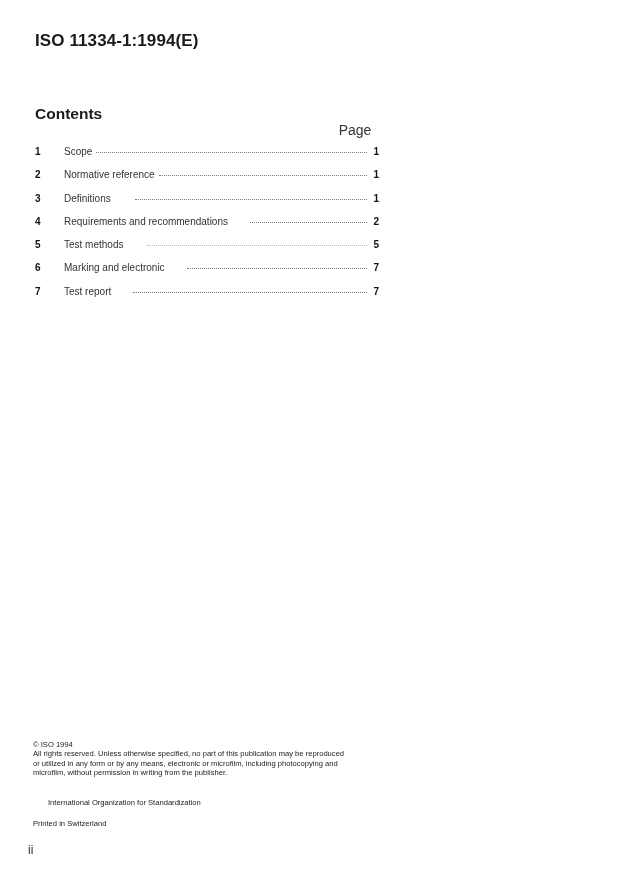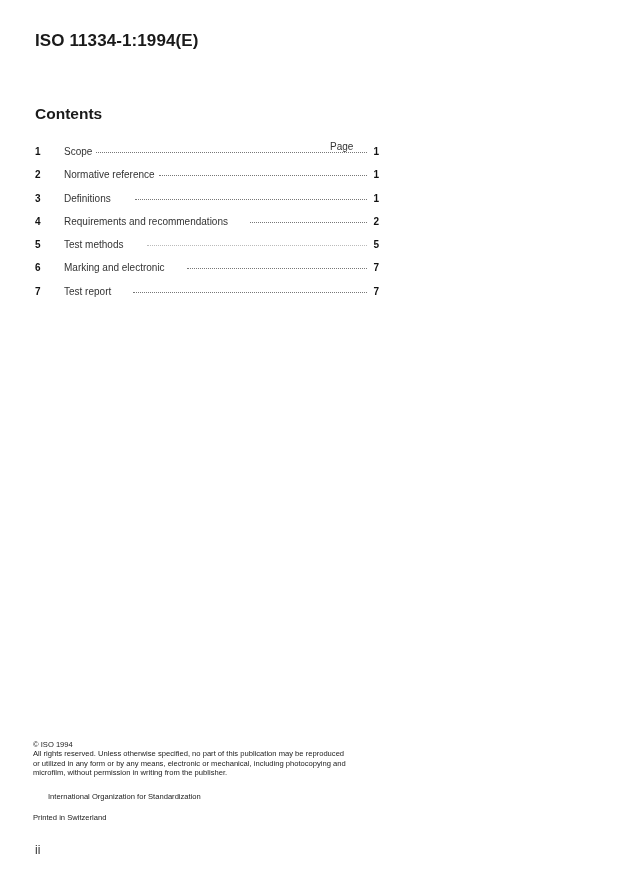--- a/index.html
+++ b/index.html
@@ -9,43 +9,43 @@
     }
     .doc-id {
       position: absolute; left: 35px; top: 31px;
       font-size: 17px; font-weight: bold; letter-spacing: 0.1px;
     }
     .contents-title {
       position: absolute; left: 35px; top: 105px;
       font-size: 15.5px; font-weight: bold;
     }
     .page-col {
-      position: absolute; left: 330px; width: 50px; top: 141px;
-      text-align: left; font-size: 10px; color: #333;
+      position: absolute; left: 330px; width: 50px; top: 122px;
+      text-align: center; font-size: 14px; color: #333;
     }
     .toc { position: absolute; left: 35px; top: 146px; width: 344px; }
     .toc-row {
       display: flex; align-items: baseline; height: 23.3px;
       font-size: 10px; color: #333;
     }
     .toc-num { width: 21px; font-weight: bold; color: #111; font-size: 10px; }
     .toc-title { white-space: nowrap; margin-left: 8px; }
     .toc-leader {
       flex: 1; border-bottom: 1px dotted #777; margin: 0 6px 0 4px;
       position: relative; top: -2px; height: 1px;
     }
     .toc-page { font-weight: bold; color: #111; width: 6px; text-align: right; font-size: 10px; }
     .footer {
       position: absolute; left: 33px; top: 740px; width: 360px;
       font-size: 7.6px; line-height: 9.4px; color: #222;
     }
-    .footer .org { padding-left: 15px; margin-top: 14px; }
+    .footer .org { padding-left: 15px; margin-top: 20px; }
     .footer .printed { margin-top: 12px; }
     .page-number {
-      position: absolute; left: 35px; top: 843px; font-size: 12px; color: #333;
+      position: absolute; left: 28px; top: 843px; font-size: 12px; color: #333;
     }
   </style>
 </head>
 <body>
 
 <div class="doc-id">ISO 11334-1:1994(E)</div>
 
 <div class="contents-title">Contents</div>
 <div class="page-col">Page</div>
 
@@ -90,19 +90,19 @@
     <span class="toc-num">7</span>
     <span class="toc-title">Test report</span>
     <span class="toc-leader" style="margin-left:22px"></span>
     <span class="toc-page">7</span>
   </div>
 </div>
 
 <div class="footer">
   <div>© ISO 1994</div>
   <div>All rights reserved. Unless otherwise specified, no part of this publication may be reproduced</div>
-  <div>or utilized in any form or by any means, electronic or mechanical, including photocopying and</div>
+  <div>or utilized in any form or by any means, electronic or microfilm, including photocopying and</div>
   <div>microfilm, without permission in writing from the publisher.</div>
   <div class="org">International Organization for Standardization</div>
   <div class="printed">Printed in Switzerland</div>
 </div>
 
 <div class="page-number">ii</div>
 
 </body></html>

